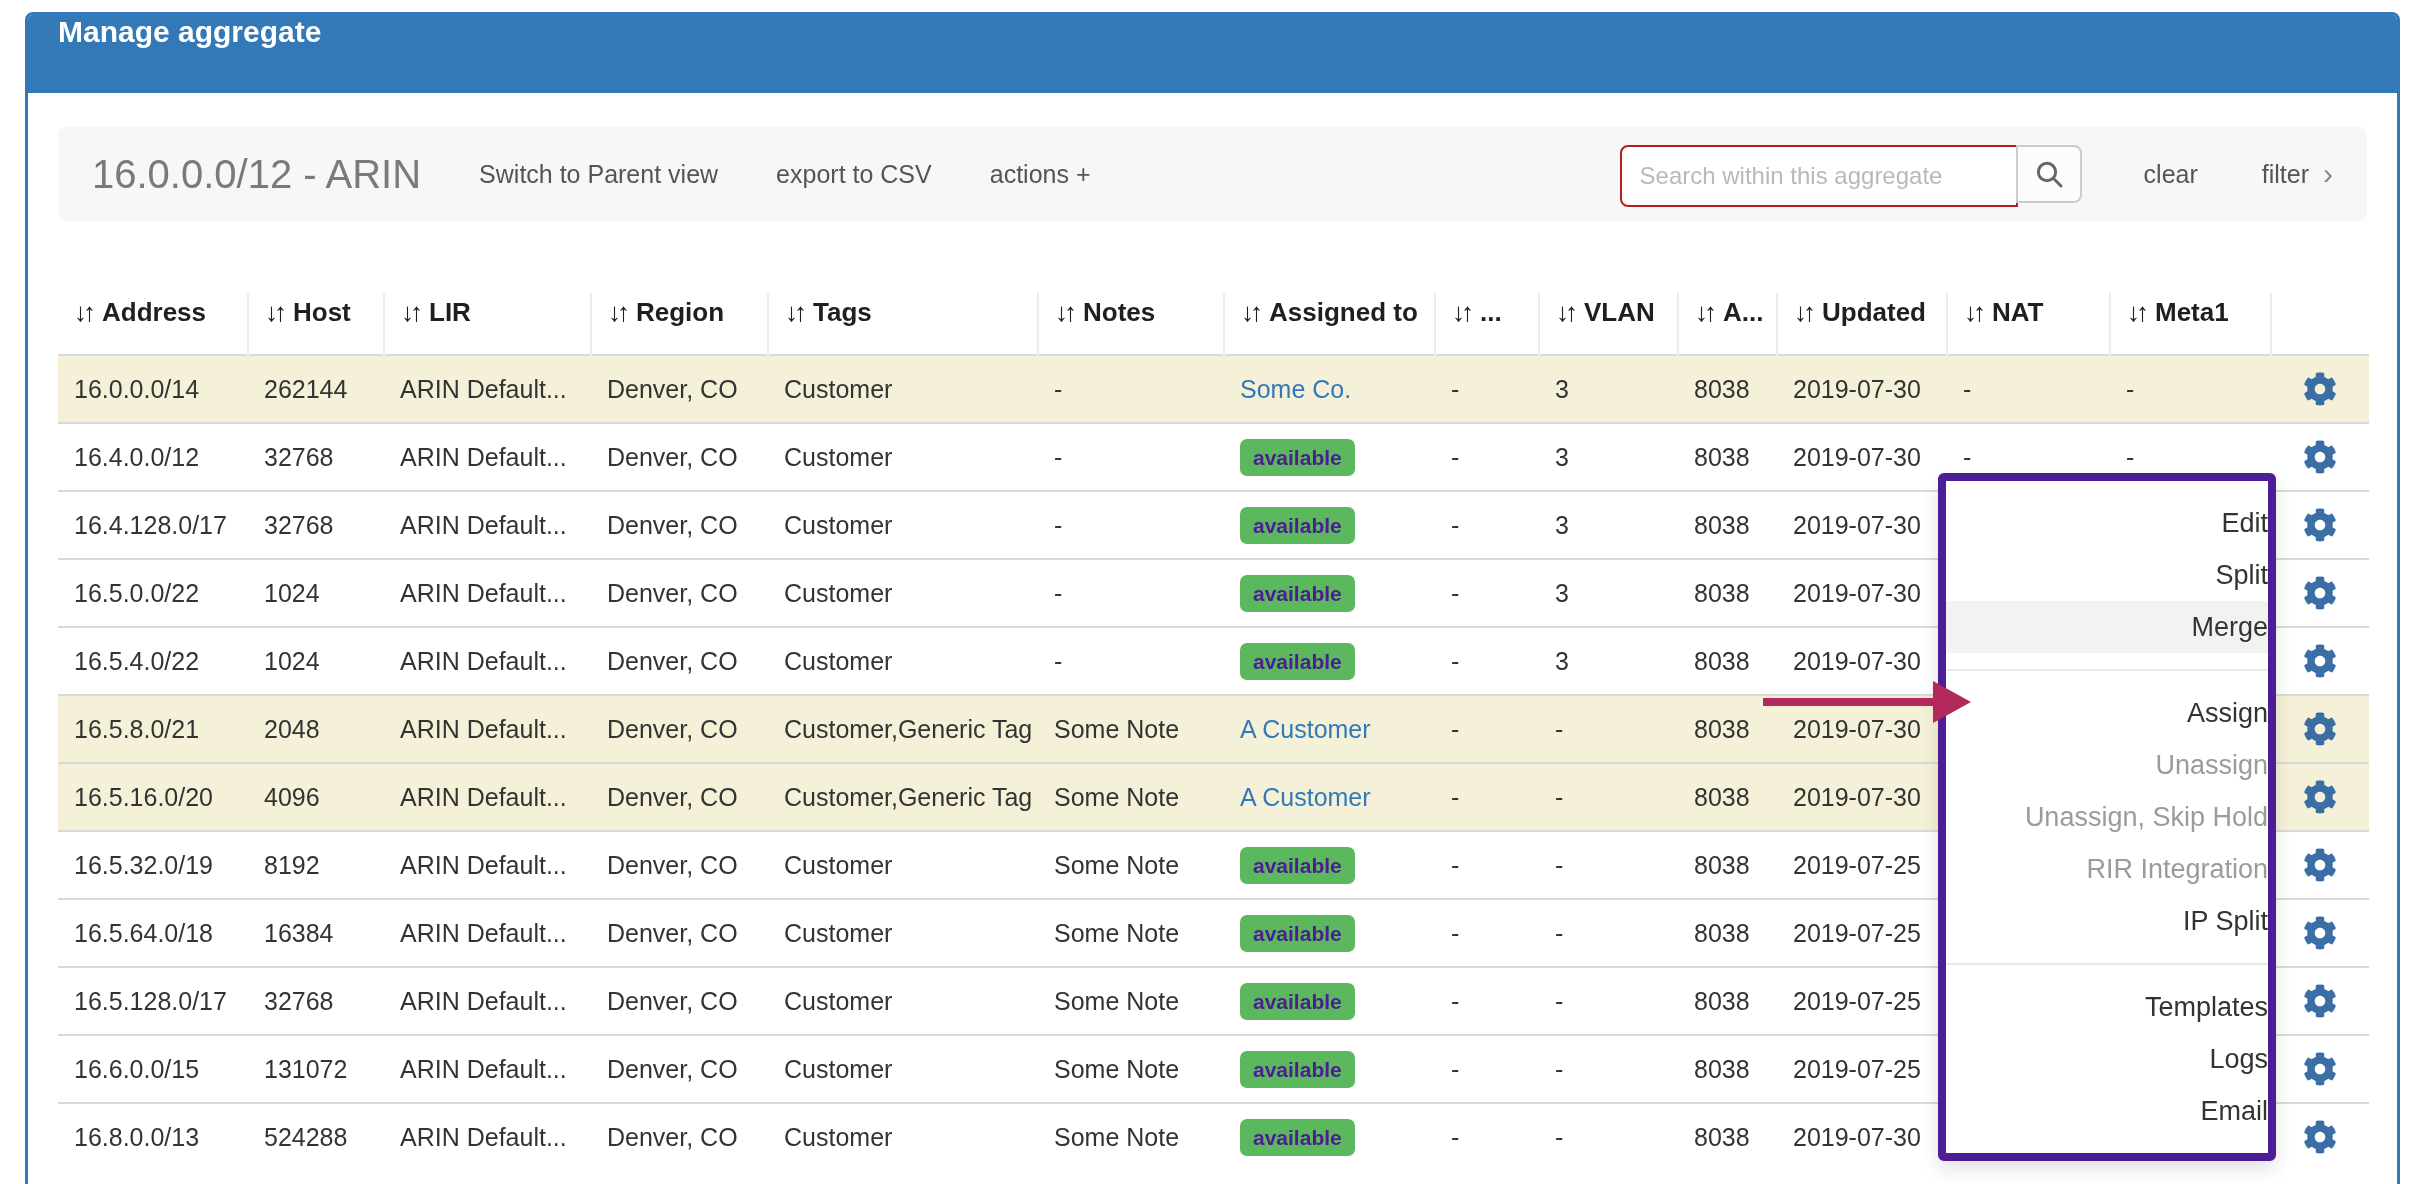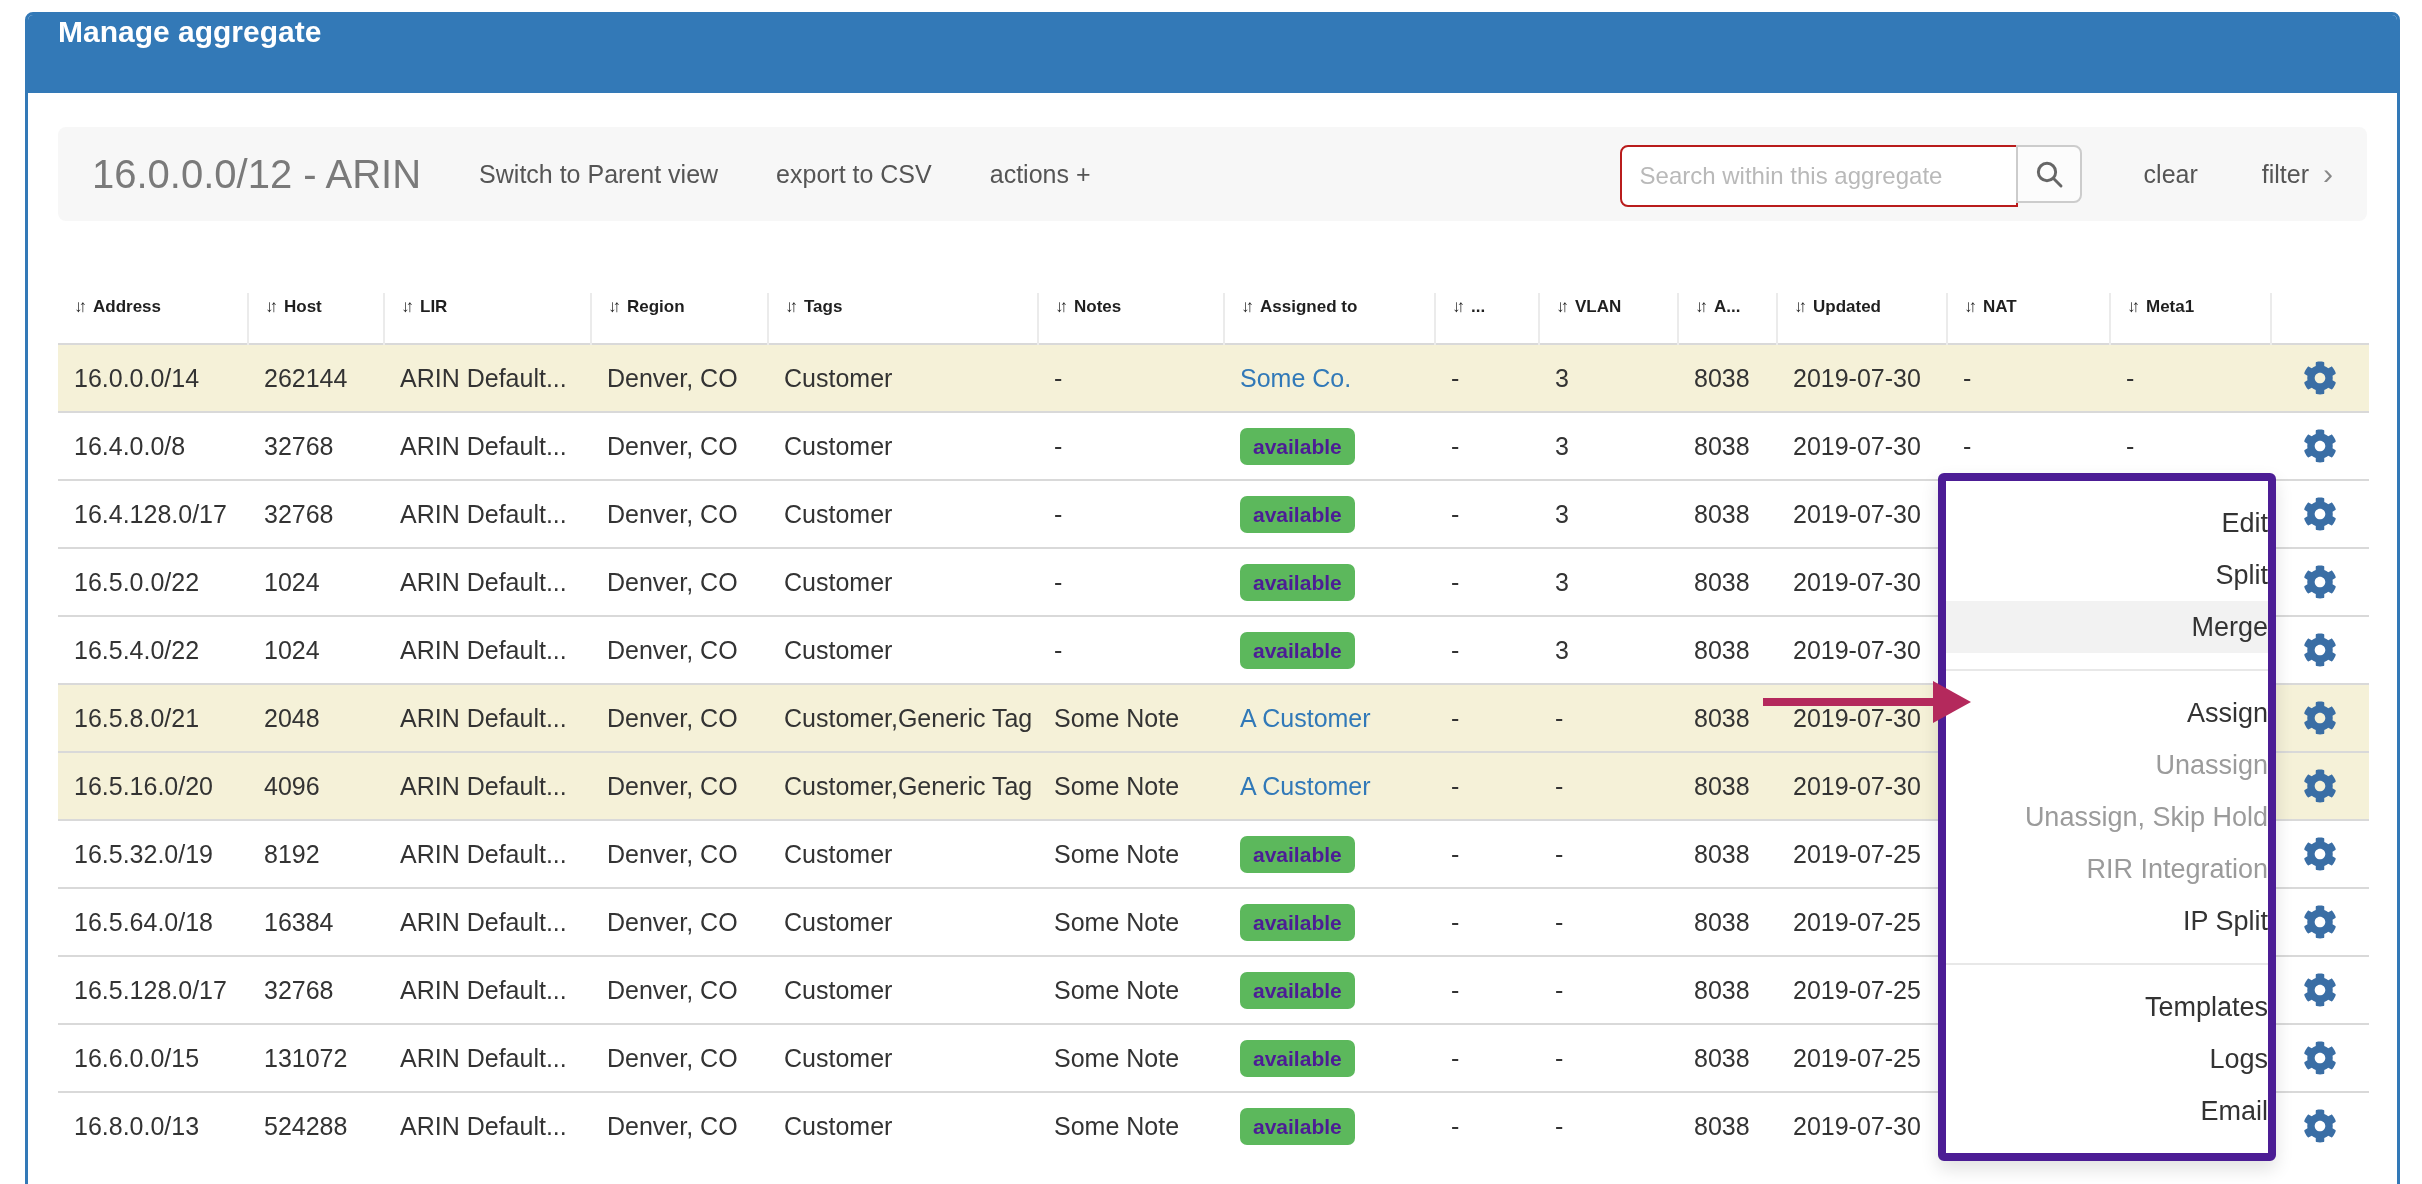--- a/index.html
+++ b/index.html
@@ -34,21 +34,21 @@
     width:66px;height:58px;box-sizing:border-box;border:2px solid #cccccc;margin-left:-2px;
     border-radius:0 8px 8px 0;background:#fcfcfc;display:flex;align-items:center;
     justify-content:center;cursor:pointer;padding:0;
   }
   .clear-link{margin-left:62px;}
   .filter-link{display:flex;align-items:center;margin-left:64px;}
   .chev{color:#888;font-size:30px;margin-left:14px;font-weight:normal;}
   .table-wrap{margin-top:72px;}
   table{border-collapse:collapse;table-layout:fixed;width:2311px;}
   th{
-    font-size:17px;font-weight:bold;color:#1f1f1f;text-align:left;
+    font-size:26px;font-weight:bold;color:#1f1f1f;text-align:left;
     padding:4px 0 26px 16px;border-right:2px solid #ebebeb;white-space:nowrap;overflow:hidden;
   }
   th:last-child{border-right:none;}
   .sort{letter-spacing:-4px;margin-right:10px;}
   td{
     height:66px;padding:0 0 0 16px;font-size:25px;color:#333;
     border-top:2px solid #d9d9d9;white-space:nowrap;overflow:hidden;background:#fff;
   }
   tr.hl td{background:#f5f1d8;}
   .cell-link{color:#3179b8;cursor:pointer;}
@@ -152,21 +152,21 @@
                 <td>3</td>
                 <td>8038</td>
                 <td>2019-07-30</td>
                 <td>-</td>
                 <td>-</td>
                 <td class="gear-td"><svg viewBox="0 0 512 512" xmlns="http://www.w3.org/2000/svg">
                     <path d="M487.4 315.7l-42.6-24.6c4.3-23.2 4.3-47 0-70.2l42.6-24.6c4.9-2.8 7.1-8.6 5.5-14-11.1-35.6-30-67.8-54.7-94.6-3.8-4.1-10-5.1-14.8-2.3L380.8 110c-17.9-15.4-38.5-27.3-60.8-35.1V25.8c0-5.6-3.9-10.5-9.4-11.7-36.7-8.2-74.3-7.8-109.2 0-5.5 1.2-9.4 6.1-9.4 11.7V75c-22.2 7.9-42.8 19.8-60.8 35.1L88.7 85.5c-4.9-2.8-11-1.9-14.8 2.3-24.7 26.7-43.6 58.9-54.7 94.6-1.7 5.4.6 11.2 5.5 14L67.3 221c-4.3 23.2-4.3 47 0 70.2l-42.6 24.6c-4.9 2.8-7.1 8.6-5.5 14 11.1 35.6 30 67.8 54.7 94.6 3.8 4.1 10 5.1 14.8 2.3l42.6-24.6c17.9 15.4 38.5 27.3 60.8 35.1v49.2c0 5.6 3.9 10.5 9.4 11.7 36.7 8.2 74.3 7.8 109.2 0 5.5-1.2 9.4-6.1 9.4-11.7v-49.2c22.2-7.9 42.8-19.8 60.8-35.1l42.6 24.6c4.9 2.8 11 1.9 14.8-2.3 24.7-26.7 43.6-58.9 54.7-94.6 1.5-5.5-.7-11.3-5.6-14.1zM256 336c-44.1 0-80-35.9-80-80s35.9-80 80-80 80 35.9 80 80-35.9 80-80 80z"></path>
                   </svg></td>
               </tr>
               <tr>
-                <td>16.4.0.0/8</td>
+                <td>16.4.0.0/12</td>
                 <td>32768</td>
                 <td>ARIN Default...</td>
                 <td>Denver, CO</td>
                 <td>Customer</td>
                 <td>-</td>
                 <td><span class="badge">available</span></td>
                 <td>-</td>
                 <td>3</td>
                 <td>8038</td>
                 <td>2019-07-30</td>

